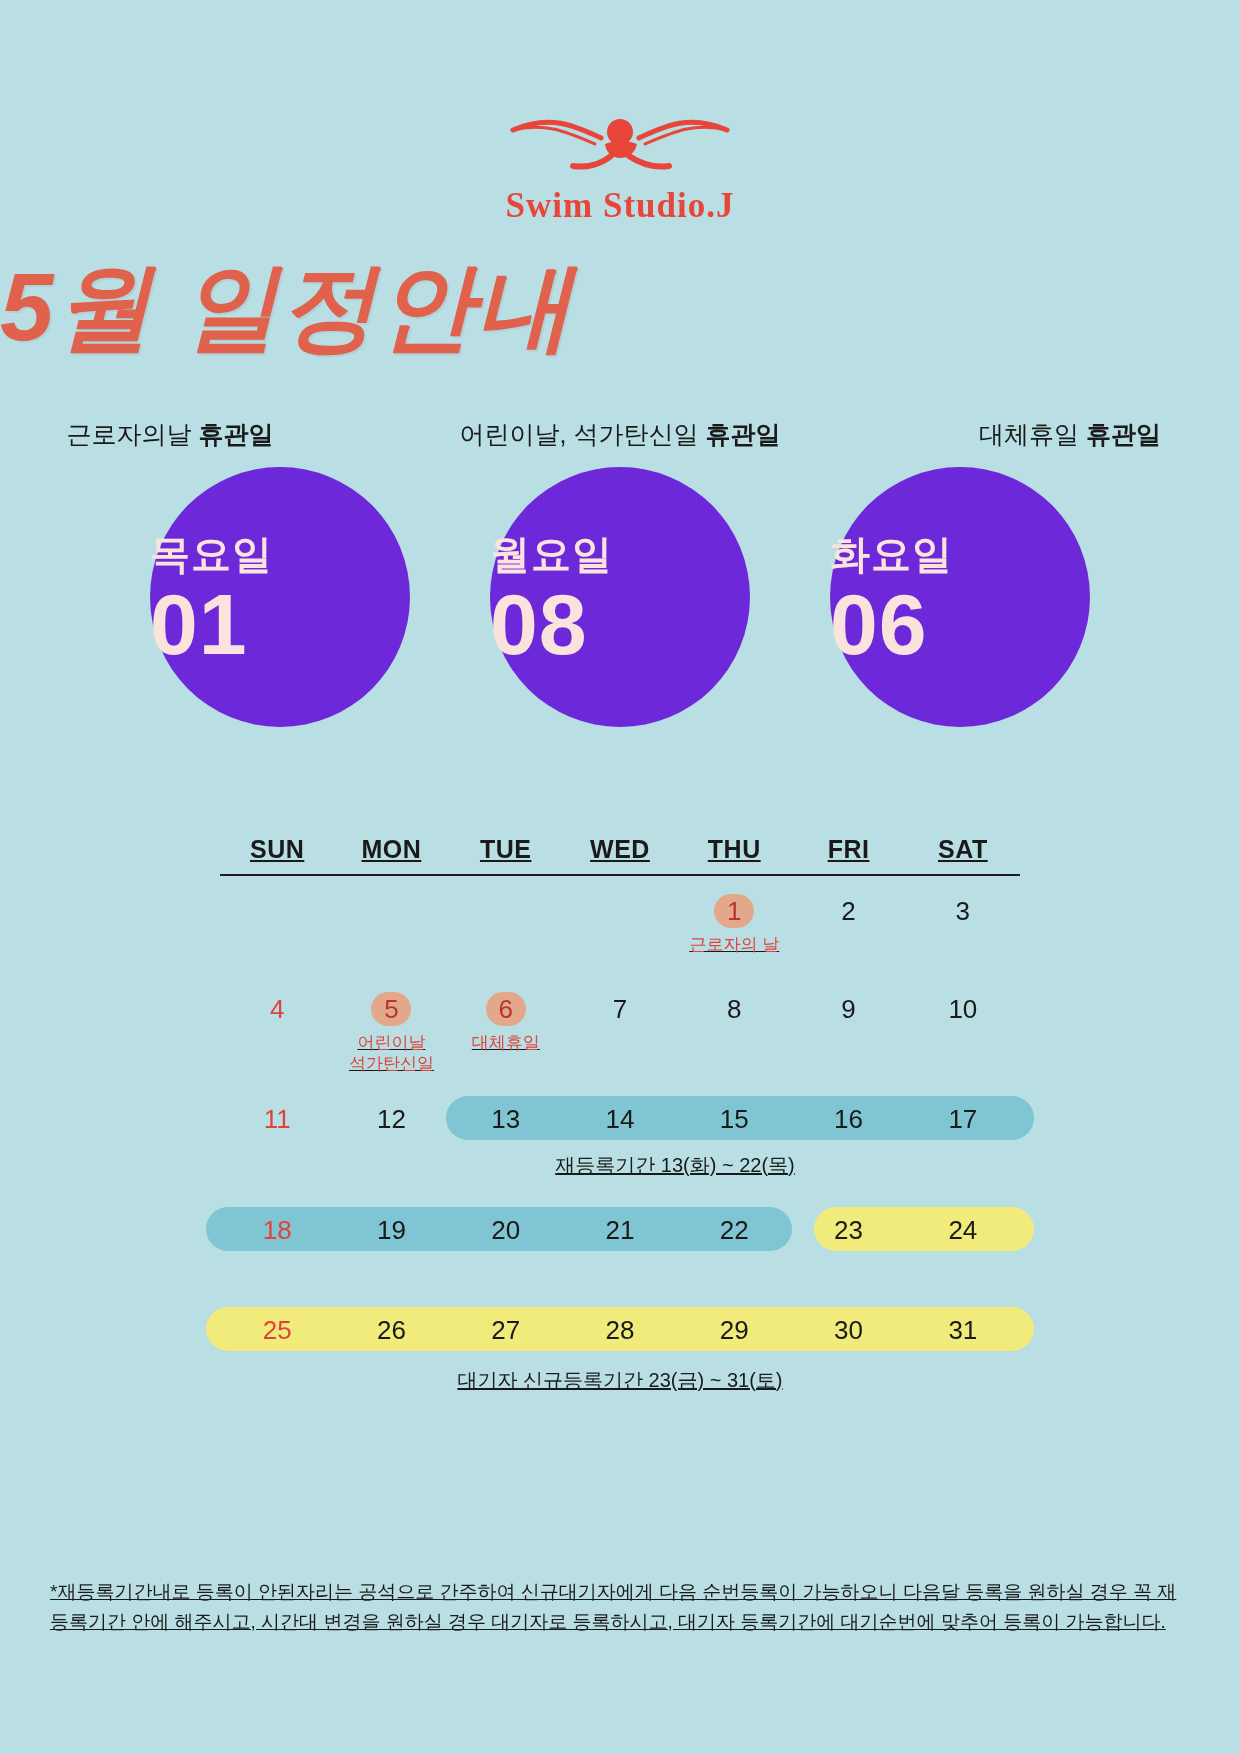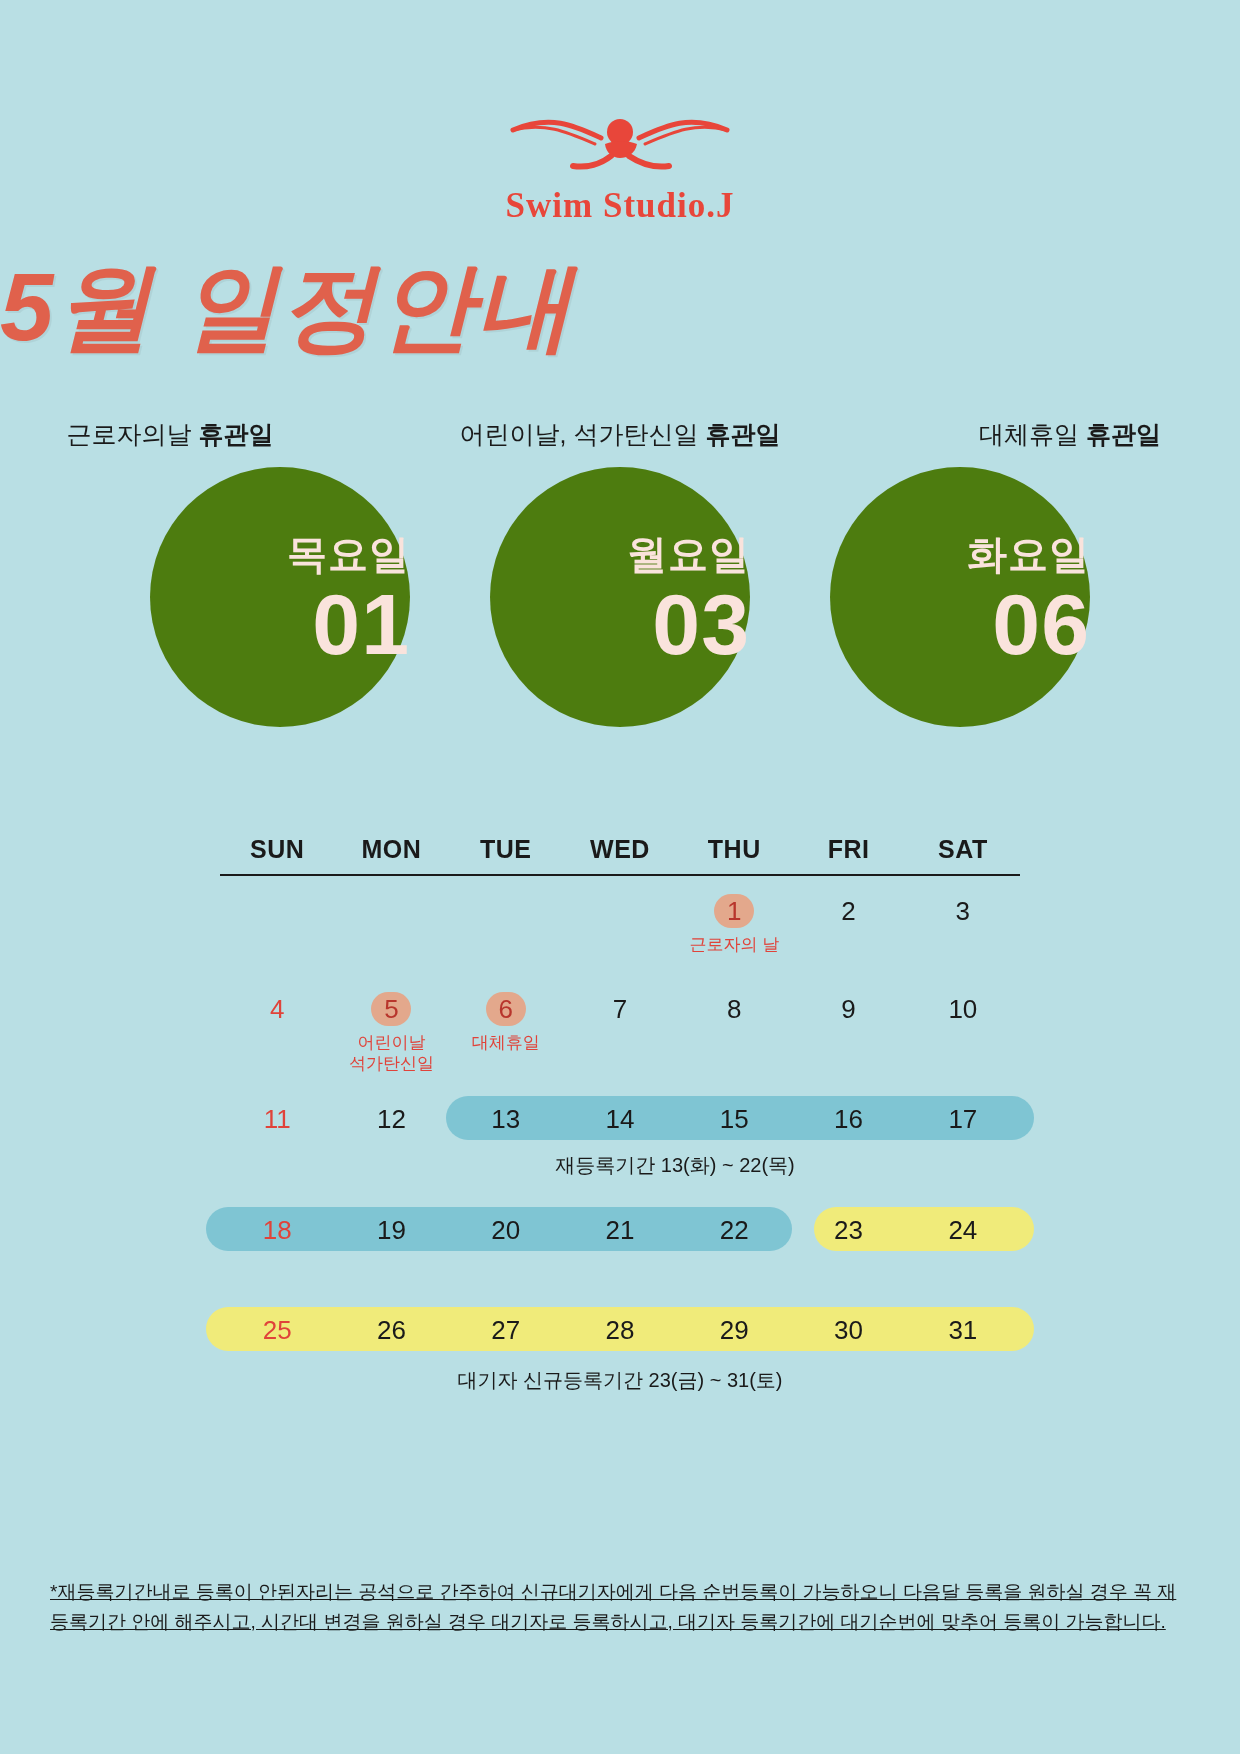--- a/index.html
+++ b/index.html
@@ -73,24 +73,24 @@
   }
   .holiday-circle-wrap {
     width: 340px;
     display: flex;
     justify-content: center;
   }
   .circle {
     width: 260px;
     height: 260px;
     border-radius: 50%;
-    background: #4d7c0f;
+    background: #6d28d9;
     display: flex;
     flex-direction: column;
-    align-items: flex-end;
+    align-items: flex-start;
     justify-content: center;
     color: #fae3dc;
   }
   .circle .dow {
     font-size: 40px;
     font-weight: bold;
     margin-bottom: 2px;
     letter-spacing: 1px;
   }
   .circle .daynum {
@@ -98,20 +98,21 @@
     font-weight: bold;
     line-height: 0.95;
     letter-spacing: 1px;
   }
 
   
   .calendar {
     width: 800px;
     margin: 108px auto 12px auto;
     position: relative;
+    text-decoration: underline;
   }
   .cal-head {
     display: grid;
     grid-template-columns: repeat(7, 1fr);
     border-bottom: 2px solid #1a1a1a;
     padding-bottom: 10px;
   }
   .cal-head div {
     text-align: center;
     font-size: 25px;
@@ -223,21 +224,21 @@
 <div class="holiday-circles">
   <div class="holiday-circle-wrap">
     <div class="circle">
       <div class="dow">목요일</div>
       <div class="daynum">01</div>
     </div>
   </div>
   <div class="holiday-circle-wrap">
     <div class="circle">
       <div class="dow">월요일</div>
-      <div class="daynum">03</div>
+      <div class="daynum">08</div>
     </div>
   </div>
   <div class="holiday-circle-wrap">
     <div class="circle">
       <div class="dow">화요일</div>
       <div class="daynum">06</div>
     </div>
   </div>
 </div>
 

